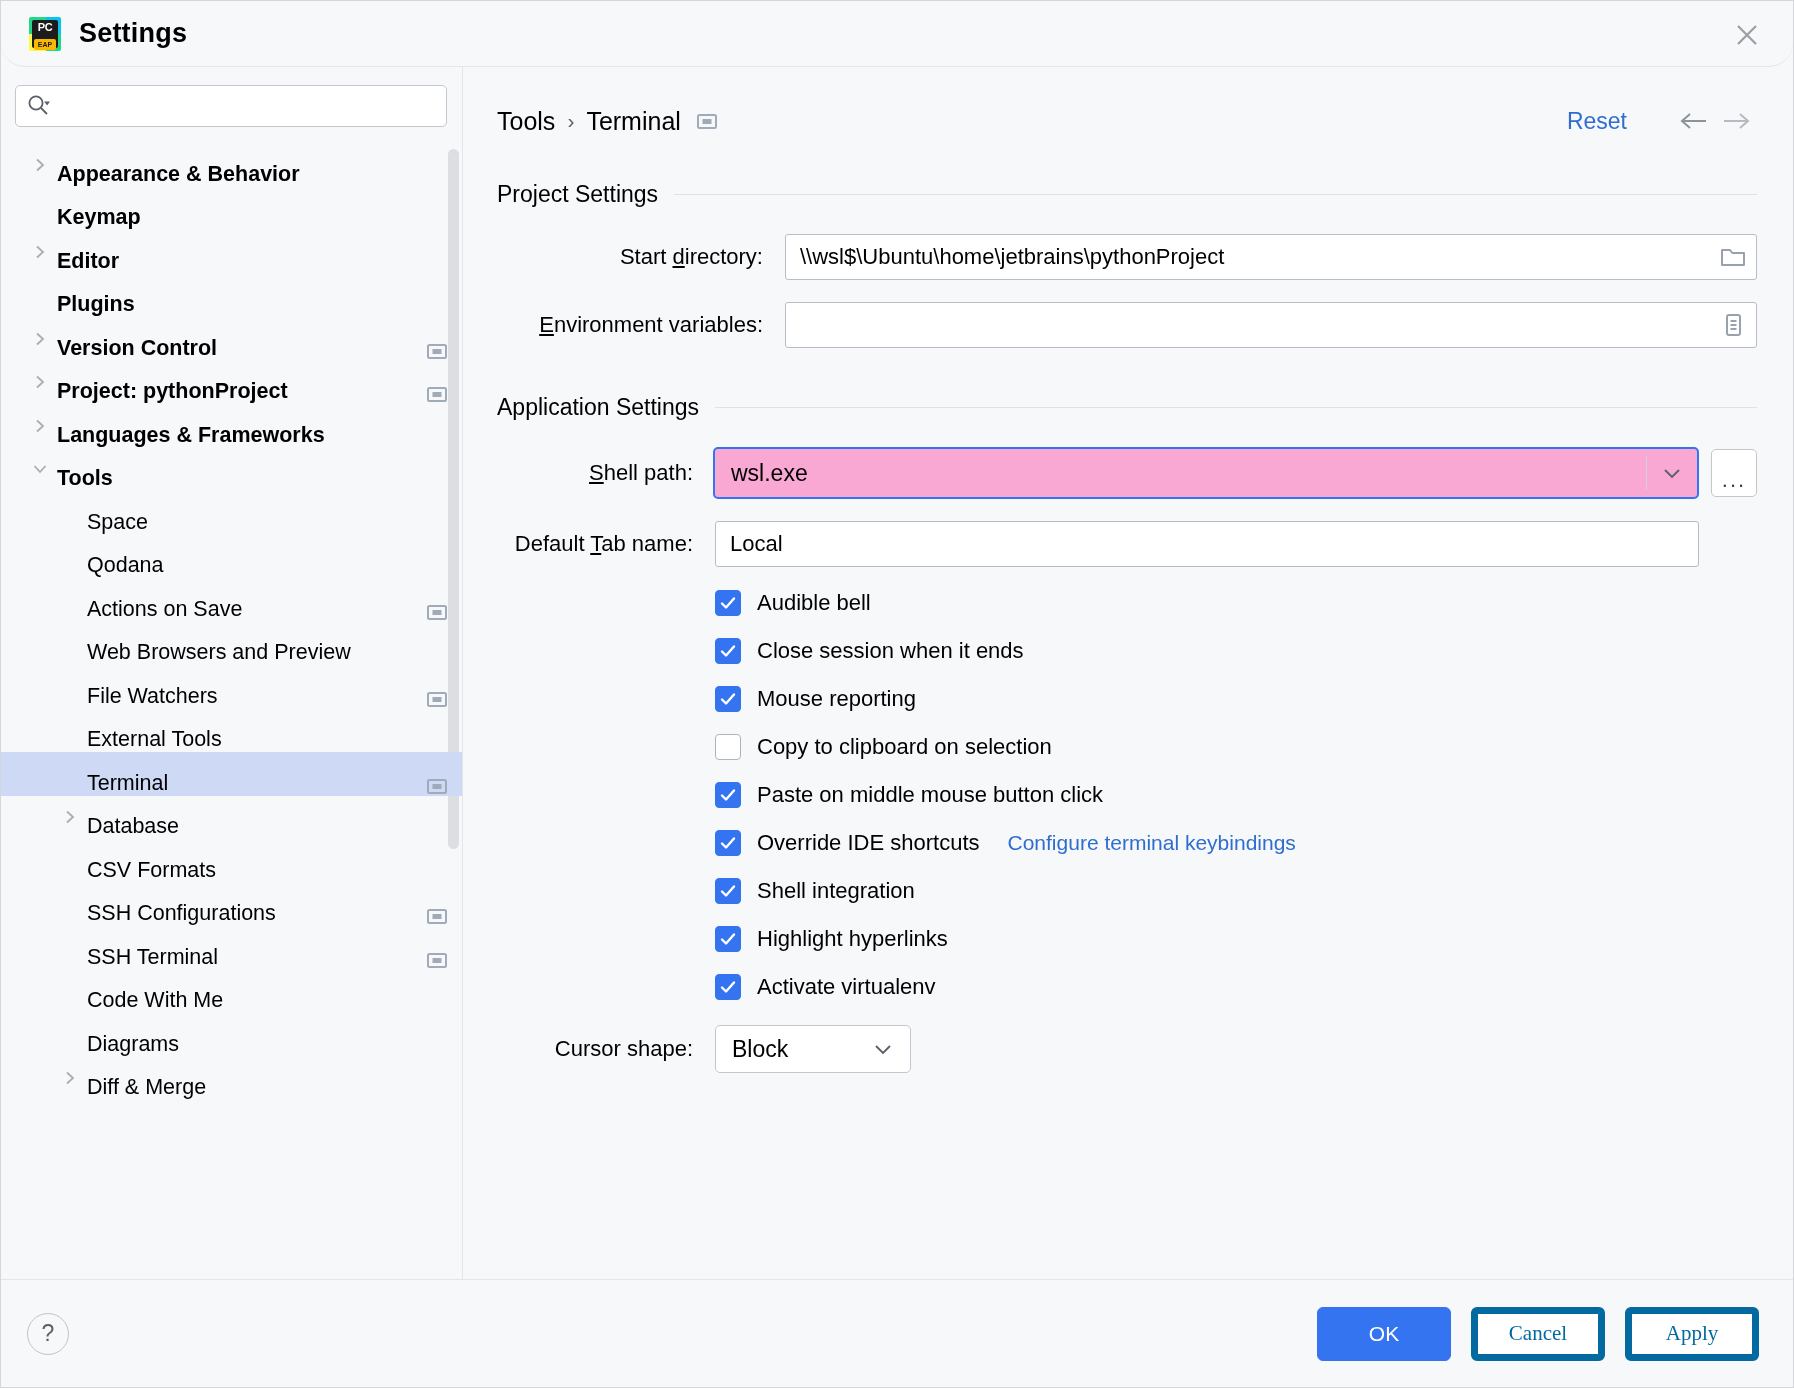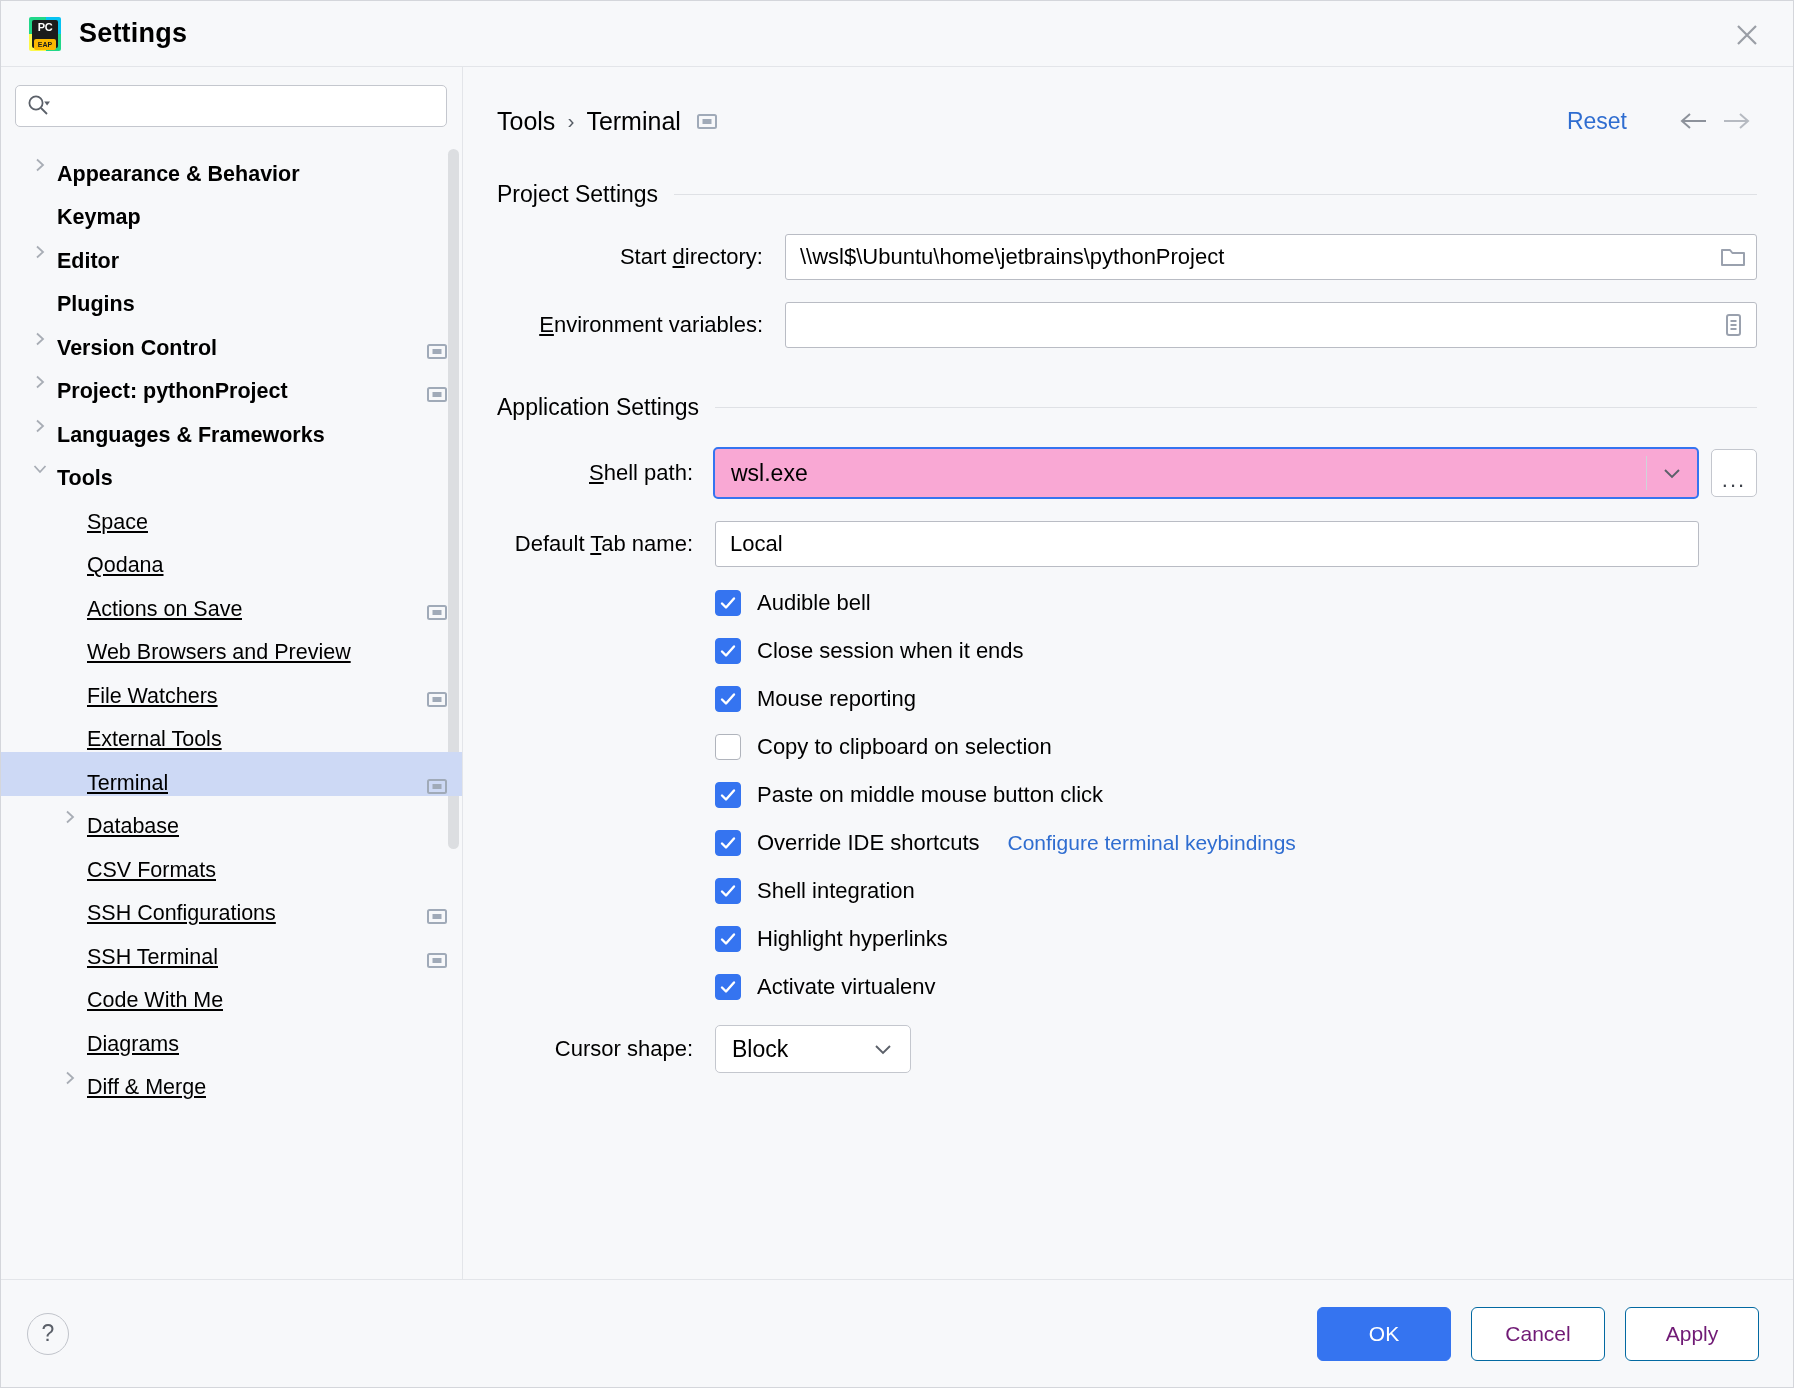--- a/index.html
+++ b/index.html
@@ -20,20 +20,21 @@
   }
 
   
   .titlebar {
     height: 66px; min-height: 66px;
     display: flex; align-items: center;
     padding: 0 8px 0 26px;
     background: #f7f8fa;
     border-bottom: 1px solid #e3e5e9;
     position: relative;
+    border-radius: 24px;
   }
   .app-icon {
     width: 36px; height: 36px;
     position: relative; flex: 0 0 auto;
     margin-right: 16px;
   }
   .app-icon .q1 { position:absolute; left:2px; top:1px; width:17px; height:17px; background:#21d789; border-radius:2px 0 0 0;}
   .app-icon .q2 { position:absolute; left:19px; top:1px; width:15px; height:17px; background:#07c3f2; border-radius:0 2px 0 0;}
   .app-icon .q3 { position:absolute; left:2px; top:18px; width:17px; height:17px; background:#fcf84a; border-radius:0 0 0 2px;}
   .app-icon .q4 { position:absolute; left:19px; top:18px; width:15px; height:17px; background:#21d789; border-radius:0 0 2px 0;}
@@ -97,21 +98,21 @@
     width: 34px; min-width: 34px; height: 100%;
     display: flex; align-items: center; justify-content: center;
   }
   .arrow svg { display:block; }
   .tree-label {
     font-size: 21.5px; color: #000000;
     white-space: nowrap; overflow: hidden;
   }
   .tree-row.lvl0 .tree-label { font-weight: bold; }
   .tree-row.lvl0 { padding-left: 22px; }
-  .tree-row.lvl1 { padding-left: 52px; text-decoration: underline; }
+  .tree-row.lvl1 { padding-left: 52px; }
   .tree-row.lvl1 .tree-label { font-weight: normal; }
   .tree-row.lvl1.no-arrow { padding-left: 86px; }
   .tree-row.lvl0.no-arrow { padding-left: 56px; }
   .scope-badge { margin-left: auto; width: 20px; height: 20px; flex: 0 0 auto; }
   .sb-scroll {
     position: absolute; right: 4px; top: 10px;
     width: 11px; height: 700px;
     background: #dcdee1; border-radius: 6px;
   }
   .sidebar-divider {
@@ -217,21 +218,21 @@
     font-size: 23px; color:#5b6069; cursor:pointer;
   }
   .footer-spacer { flex: 1; }
   .btn {
     height: 54px; min-width: 134px; border-radius: 6px;
     display:flex; align-items:center; justify-content:center;
     font-size: 21px; cursor:pointer; margin-left: 20px;
     padding: 0 20px;
   }
   .btn.primary { background: #3574f0; color:#ffffff; border:1px solid #3574f0; }
-  .btn.secondary { background:#ffffff; color:#701a75; border:1px solid #0369a1; }
+  .btn.secondary { background:#ffffff; color:#0369a1; border:7px solid #0369a1;font-family:Liberation Serif, serif; }
 </style>
 </head>
 <body>
 
 <div class="dialog">
 
   <div class="titlebar">
     <div class="app-icon">
       <div class="q1"></div>
         <div class="q2"></div>

